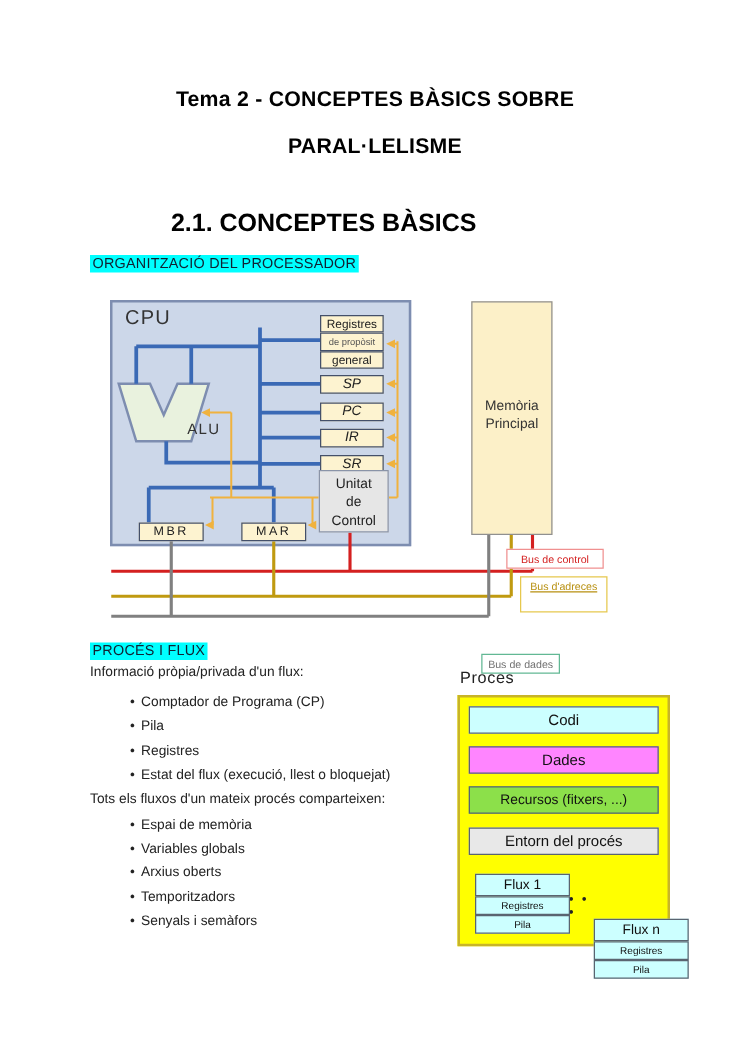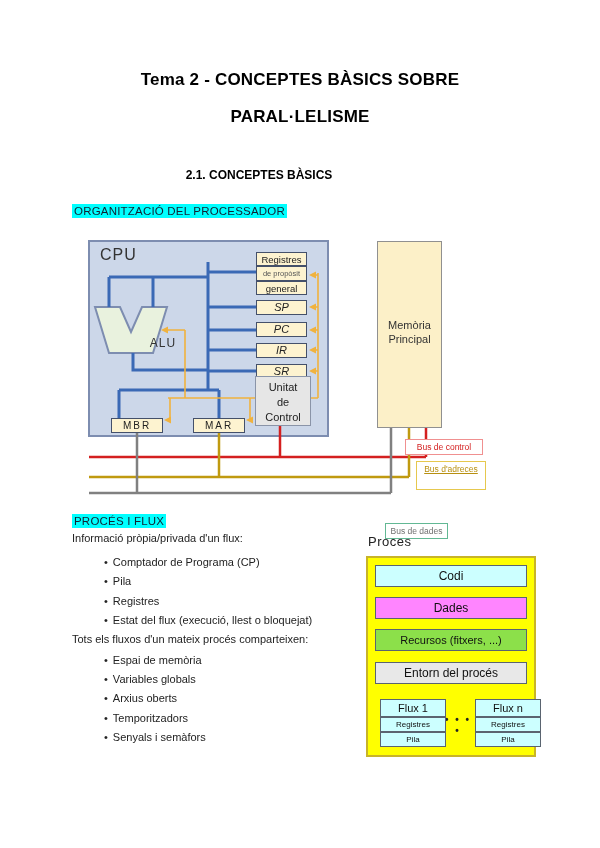--- a/index.html
+++ b/index.html
@@ -1,20 +1,20 @@
 <!DOCTYPE html>
 <html><head>
 <meta charset="utf-8">
 <style>
   html,body{margin:0;padding:0;}
   body{width:600px;height:848px;background:#ffffff;font-family:"Liberation Sans",sans-serif;color:#111;position:relative;overflow:hidden;}
   .abs{position:absolute;}
   
   .title-line{width:600px;text-align:center;font-weight:bold;font-size:17px;color:#000;letter-spacing:.2px;}
-  .section-heading{width:518px;text-align:center;font-weight:bold;font-size:12px;color:#000;}
+  .section-heading{width:518px;text-align:center;font-weight:bold;font-size:20px;color:#000;}
   .hl-heading{background:#00ffff;color:#123;font-size:11.5px;padding:1px 2px;letter-spacing:.2px;}
   
   .body-text{font-size:11px;color:#222;}
   .bullet{font-size:11px;color:#222;}
   .bullet::before{content:"•";padding-right:5px;}
   
   .cpu-box{left:88px;top:240px;width:237px;height:193px;background:#ccd7e9;border:2px solid #7d8db0;z-index:1;}
   .cpu-label{left:100px;top:246px;font-size:16px;color:#333;letter-spacing:1px;z-index:3;}
   svg.wires{left:0;top:0;width:600px;height:848px;z-index:2;pointer-events:none;}
   .alu-label{left:106px;top:336px;width:50px;text-align:center;font-size:12px;color:#333;letter-spacing:1px;z-index:3;padding-left:32px;}
@@ -24,21 +24,21 @@
   .reg-main{font-size:11px;font-style:italic;}
   .uc-box{left:255px;top:376px;width:56px;height:50px;background:#e6e6e6;border:1.5px solid #8a94a8;z-index:3;text-align:center;font-size:11px;color:#222;line-height:15px;padding-top:3px;box-sizing:border-box;}
   .lowreg{top:418px;width:52px;height:15px;background:#fdf3d0;border:1px solid #44506a;z-index:3;text-align:center;font-size:10px;letter-spacing:2px;line-height:14px;color:#222;box-sizing:border-box;}
   .mem-box{left:377px;top:241px;width:65px;height:187px;background:#fcf0c8;border:1.5px solid #909090;z-index:3;box-sizing:border-box;}
   .mem-text{left:377px;top:318px;width:65px;text-align:center;font-size:11px;line-height:14px;color:#333;z-index:4;}
   .bus-tag{background:#fff;border:1px solid;z-index:4;font-size:8.5px;text-align:center;line-height:14px;box-sizing:border-box;}
   
   .proc-title{left:368px;top:534px;font-size:13px;color:#222;letter-spacing:.5px;}
   .proc-box{left:366px;top:556px;width:170px;height:201px;background:#ffff00;border:2px solid #c8b428;box-sizing:border-box;}
   .proc-row{left:375px;width:152px;height:22px;border:1.5px solid #5a6470;text-align:center;font-size:12px;line-height:20px;color:#111;box-sizing:border-box;z-index:2;}
-  .flux-col{width:66px;z-index:2;border-radius:19px;}
+  .flux-col{width:76px;z-index:2;border-radius:19px;}
   .flux-cell{background:#ccffff;border:1px solid #5a6470;text-align:center;box-sizing:border-box;color:#111;}
   .flux-title{height:18px;font-size:11px;line-height:17px;}
   .flux-sub{height:15px;font-size:8px;line-height:14px;}
   .dots{left:443px;top:714px;width:30px;text-align:center;font-size:10px;font-weight:bold;letter-spacing:2px;color:#222;}
 </style>
 </head>
 <body>
 
 <div class="abs title-line" style="top:70px">Tema 2 - CONCEPTES BÀSICS SOBRE</div>
 <div class="abs title-line" style="top:107px">PARAL·LELISME</div>
@@ -127,17 +127,17 @@
 <div class="abs proc-row" style="top: 662px; background: rgb(232, 232, 232);">Entorn del procés</div>
 
 <div class="abs flux-col" style="left:380px;top:699px">
   <div class="flux-cell flux-title">Flux 1</div>
   <div class="flux-cell flux-sub">Registres</div>
   <div class="flux-cell flux-sub">Pila</div>
 </div>
 
 <div class="abs dots">• • • •</div>
 
-<div class="abs flux-col" style="left:475px;top:699px">
+<div class="abs flux-col" style="left:475px;top:735px">
   <div class="flux-cell flux-title">Flux n</div>
   <div class="flux-cell flux-sub">Registres</div>
   <div class="flux-cell flux-sub">Pila</div>
 </div>
 
 </body></html>

